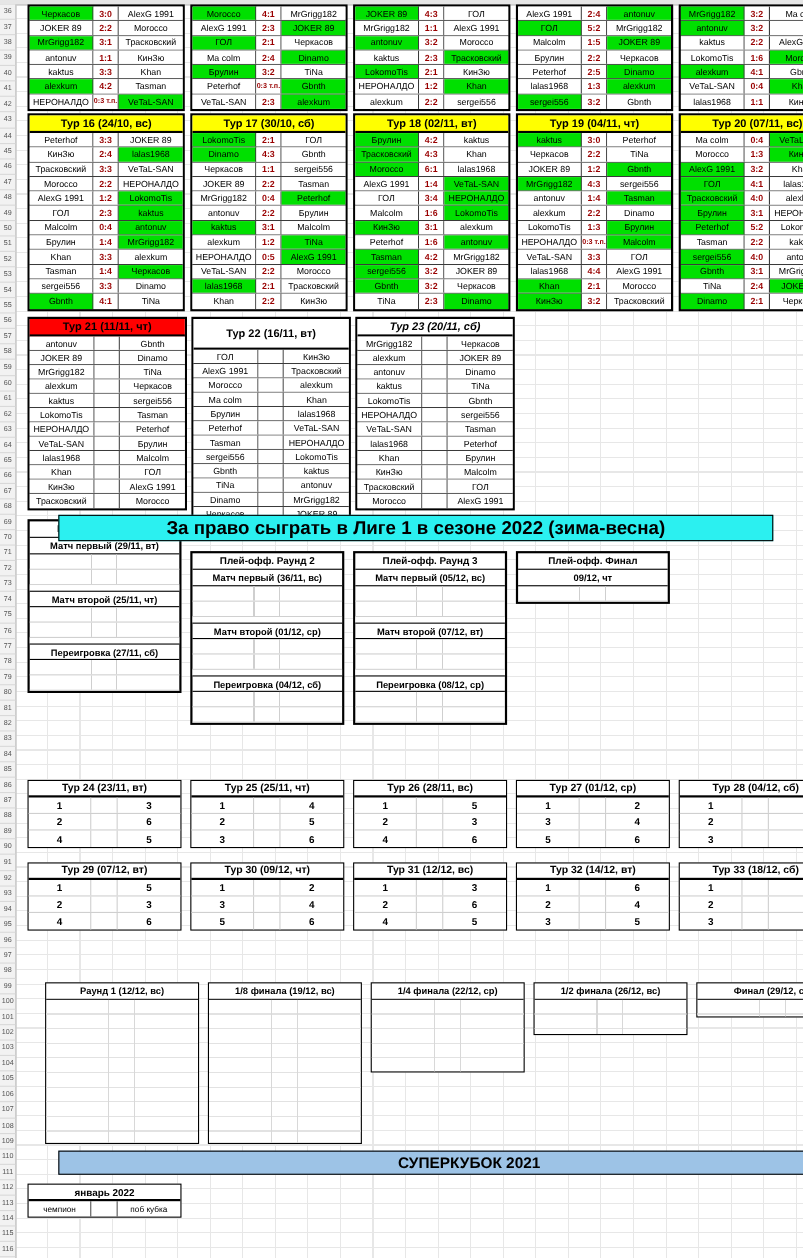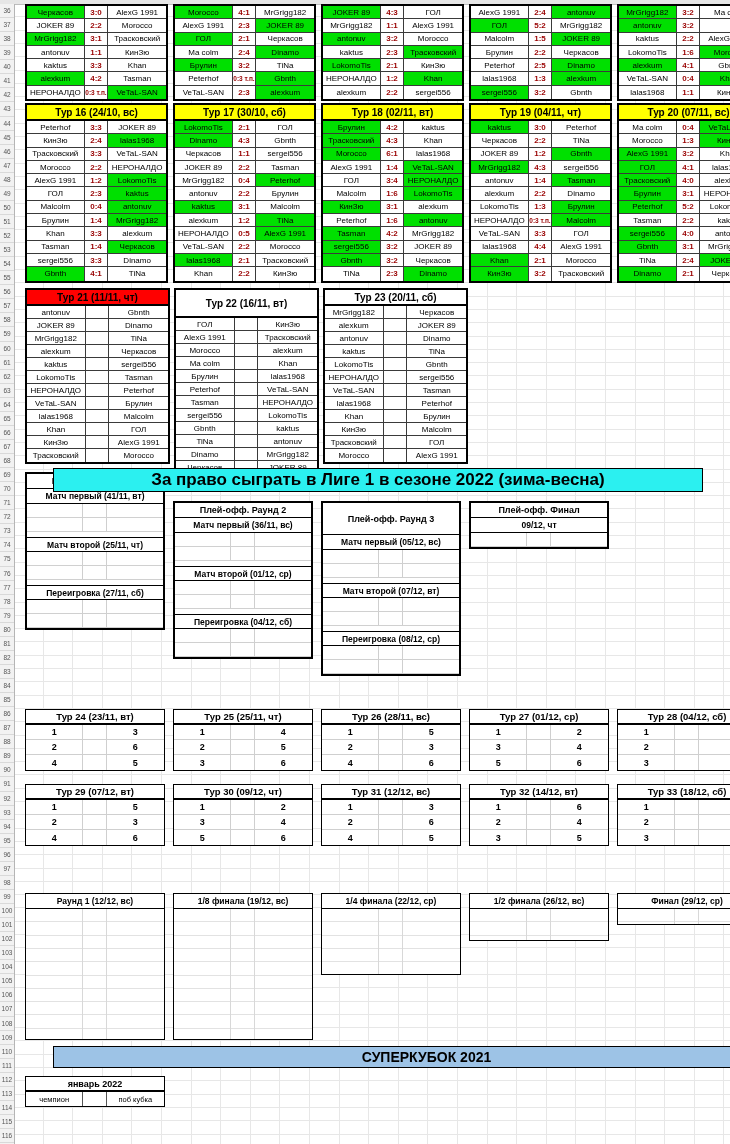--- a/index.html
+++ b/index.html
@@ -52,21 +52,21 @@
   .ctable{position:absolute;background:#fff;border:1.5px solid #000;box-sizing:border-box;}
   .chead{display:flex;align-items:center;justify-content:center;font-weight:bold;font-size:9.5px;
     border-bottom:2px solid #000;box-sizing:border-box;white-space:nowrap;overflow:hidden;}
   .crow{display:flex;box-sizing:border-box;border-bottom:1px solid #cfcfcf;}
   .crow:last-child{border-bottom:none;}
   .ccell{display:flex;align-items:center;justify-content:center;font-size:9px;font-weight:bold;box-sizing:border-box;}
   .ccell.c1{width:41.5%;border-right:1px solid #cfcfcf;}
   .ccell.c2{width:17%;border-right:1px solid #cfcfcf;}
   .ccell.c3{flex:1;}
   
-  .ktable{position:absolute;background:#fff;border:1.5px solid #000;box-sizing:border-box;}
+  .ktable{position:absolute;background:#fff;border:1.5px solid #000;box-sizing:border-box;margin-left:16px;}
   .khead{display:flex;align-items:center;justify-content:center;font-weight:bold;font-size:8.5px;
     border-bottom:1.5px solid #000;box-sizing:border-box;white-space:nowrap;overflow:hidden;}
   .kbody{box-sizing:border-box;
     background-image:
       linear-gradient(to right,
         transparent 0%, transparent calc(41.5% - 1px), #d8d8d8 calc(41.5% - 1px), #d8d8d8 41.5%,
         transparent 41.5%, transparent calc(58.5% - 1px), #d8d8d8 calc(58.5% - 1px), #d8d8d8 58.5%,
         transparent 58.5%),
       repeating-linear-gradient(to bottom, transparent 0px, transparent 12.3px, #e2e2e2 12.3px, #e2e2e2 13.3px);}
   
@@ -797,21 +797,21 @@
           <div class="mcell sc"></div>
           <div class="mcell p2">MrGrigg182</div>
         </div>
         <div class="mrow" style="height: 13px;">
           <div class="mcell p1">Черкасов</div>
           <div class="mcell sc"></div>
           <div class="mcell p2">JOKER 89</div>
         </div>
       </div>
       <div class="mtable" style="left: 323px; top: 288px; width: 145px;">
-        <div class="mhead white" style="height: 16px;">Тур 23 (20/11, сб)</div>
+        <div class="mhead white" style="height: 16px; font-style: italic;">Тур 23 (20/11, сб)</div>
         <div class="mrow" style="height: 13px;">
           <div class="mcell p1">MrGrigg182</div>
           <div class="mcell sc"></div>
           <div class="mcell p2">Черкасов</div>
         </div>
         <div class="mrow" style="height: 13px;">
           <div class="mcell p1">alexkum</div>
           <div class="mcell sc"></div>
           <div class="mcell p2">JOKER 89</div>
         </div>
@@ -861,21 +861,21 @@
           <div class="mcell p2">ГОЛ</div>
         </div>
         <div class="mrow" style="height: 13px;">
           <div class="mcell p1">Morocco</div>
           <div class="mcell sc"></div>
           <div class="mcell p2">AlexG 1991</div>
         </div>
       </div>
       <div class="ptable" style="left: 25px; top: 472px; width: 140px;">
         <div class="phead" style="height: 15px;">Плей-офф. Раунд 1</div>
-        <div class="pstage first" style="height: 15px;">Матч первый (41/11, вт)</div>
+        <div class="pstage first" style="height: 15px;">Матч первый (29/11, вт)</div>
         <div class="pempty" style="height: 14px;"></div>
         <div class="pempty" style="height: 14px;"></div>
         <div class="pspacer" style="height: 5px;"></div>
         <div class="pstage" style="height: 15px;">Матч второй (25/11, чт)</div>
         <div class="pempty" style="height: 14px;"></div>
         <div class="pempty" style="height: 14px;"></div>
         <div class="pspacer" style="height: 5px;"></div>
         <div class="pstage" style="height: 15px;">Переигровка (27/11, сб)</div>
         <div class="pempty" style="height: 14px;"></div>
         <div class="pempty" style="height: 14px;"></div>
@@ -888,21 +888,21 @@
         <div class="pspacer" style="height: 5px;"></div>
         <div class="pstage" style="height: 15px;">Матч второй (01/12, ср)</div>
         <div class="pempty" style="height: 14px;"></div>
         <div class="pempty" style="height: 14px;"></div>
         <div class="pspacer" style="height: 5px;"></div>
         <div class="pstage" style="height: 15px;">Переигровка (04/12, сб)</div>
         <div class="pempty" style="height: 14px;"></div>
         <div class="pempty" style="height: 14px;"></div>
       </div>
       <div class="ptable" style="left: 321px; top: 501px; width: 140px;">
-        <div class="phead" style="height: 32px;">Плей-офф. Раунд 3</div>
+        <div class="phead" style="height: 15px;">Плей-офф. Раунд 3</div>
         <div class="pstage first" style="height: 15px;">Матч первый (05/12, вс)</div>
         <div class="pempty" style="height: 14px;"></div>
         <div class="pempty" style="height: 14px;"></div>
         <div class="pspacer" style="height: 5px;"></div>
         <div class="pstage" style="height: 15px;">Матч второй (07/12, вт)</div>
         <div class="pempty" style="height: 14px;"></div>
         <div class="pempty" style="height: 14px;"></div>
         <div class="pspacer" style="height: 5px;"></div>
         <div class="pstage" style="height: 15px;">Переигровка (08/12, ср)</div>
         <div class="pempty" style="height: 14px;"></div>

